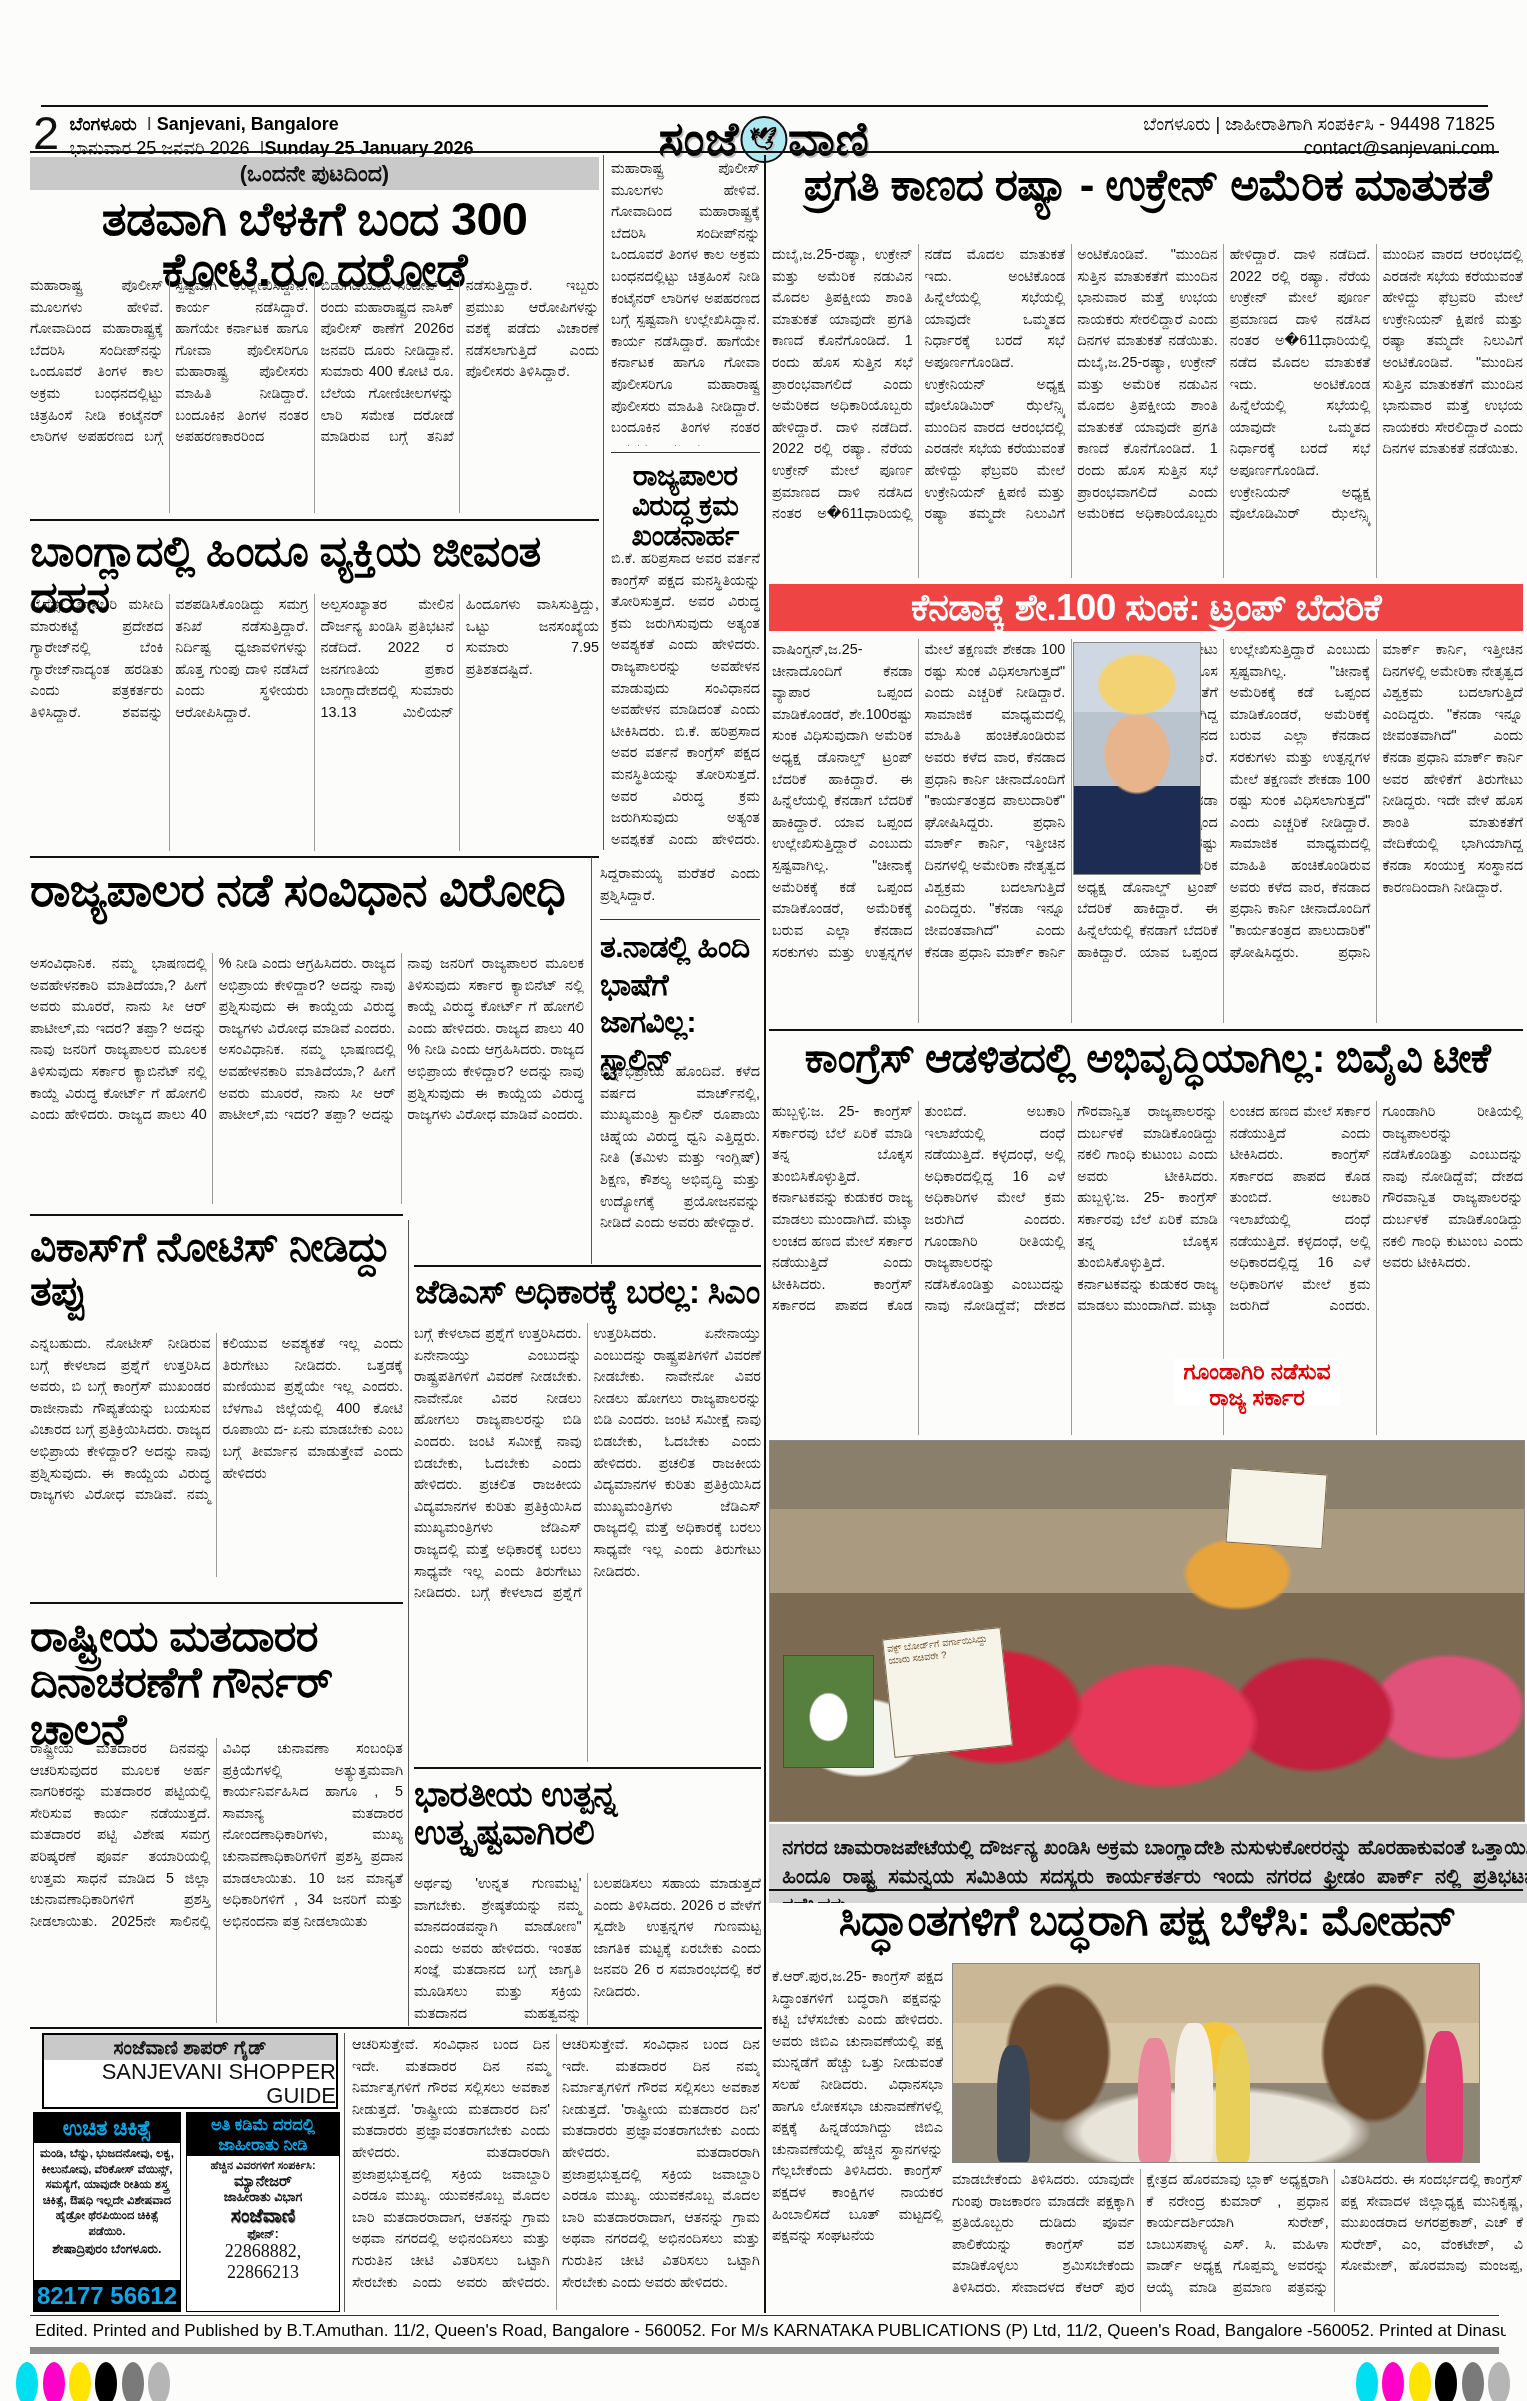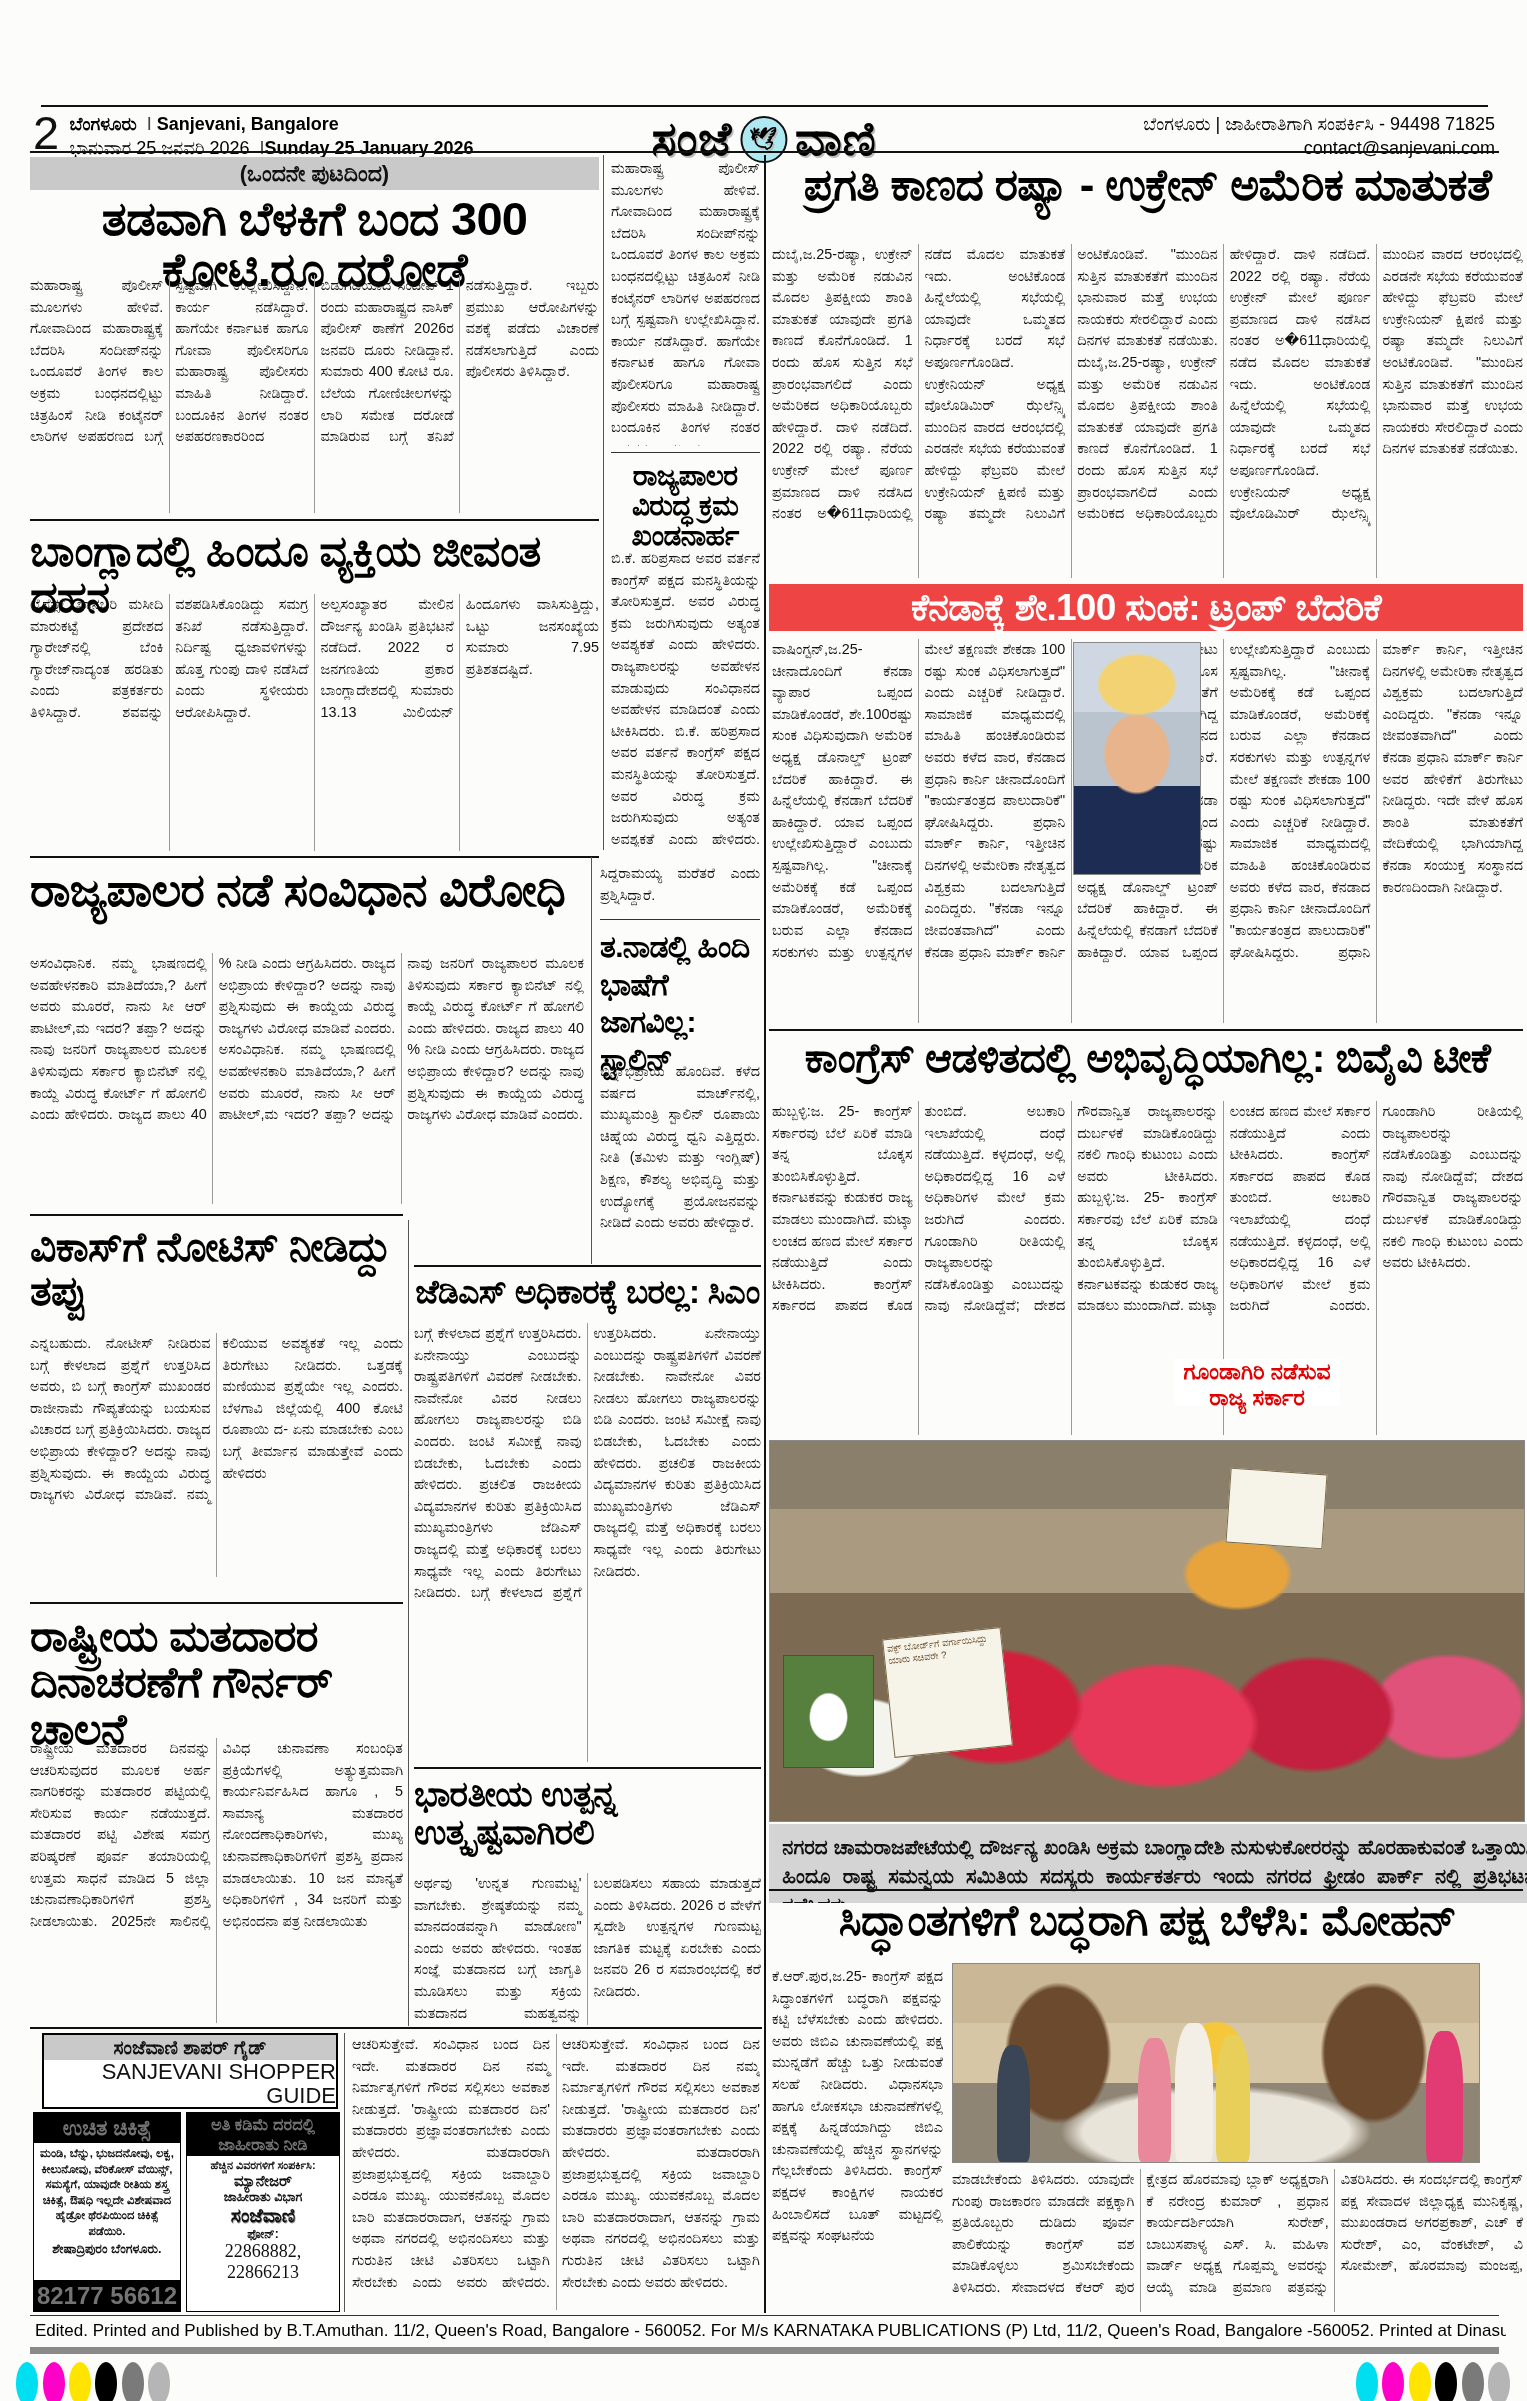--- a/index.html
+++ b/index.html
@@ -7,21 +7,21 @@
         font-family:"Liberation Sans","DejaVu Sans",sans-serif;color:#111;overflow:hidden;}
   .abs{position:absolute;}
   .rule-h{position:absolute;background:#111;height:1.5px;}
   .rule-h-thin{position:absolute;background:#333;height:0.7px;}
   .rule-v{position:absolute;background:#111;width:1.5px;}
   .rule-v-thin{position:absolute;background:#555;width:0.7px;}
   
   .hdr-small{font-size:18px;line-height:1.35;color:#000;}
   .hdr-small b{font-weight:700;}
   .masthead{font-weight:900;font-size:47px;letter-spacing:0.7px;color:#000;
-            text-shadow:1.5px 1.5px 0 #bbb;display:flex;align-items:center;gap:8px;}
+            text-shadow:1.5px 1.5px 0 #bbb;display:flex;align-items:center;gap:1px;}
   .dove{width:43px;height:43px;border-radius:50%;background:#aee9f2;border:2.2px solid #111;
         display:inline-flex;align-items:center;justify-content:center;font-size:22px;}
   
   .tagbar{background:#c9c9c9;text-align:center;font-size:22px;font-weight:700;
           display:flex;align-items:center;justify-content:center;}
   .hl{font-weight:900;color:#000;text-align:center;letter-spacing:-0.7px;line-height:1.08;}
   .hl-left{text-align:left;}
   .body-txt{font-size:14.4px;line-height:1.5;text-align:justify;overflow:hidden;
             column-gap:12px;column-rule:0.7px solid #9a9a9a;word-break:break-word;}
   .body-1col{font-size:14.4px;line-height:1.5;text-align:justify;overflow:hidden;word-break:break-word;}
@@ -49,21 +49,21 @@
        linear-gradient(#57803f 0 100%);border:1.5px solid #833;}
   .ph-group{background:
       radial-gradient(44px 44px at 50% 42%, #f4c83a 0 55%, transparent 60%),
       radial-gradient(222px 67px at 50% 85%, #e8e4da 0 60%, transparent 70%),
       radial-gradient(89px 118px at 20% 45%, #6b4a2e 0 55%, transparent 60%),
       radial-gradient(89px 118px at 80% 45%, #6b4a2e 0 55%, transparent 60%),
       linear-gradient(#c9b795 0 30%, #d6c6a6 30% 60%, #8f8574 60% 100%);}
   .person{position:absolute;border-radius:40% 40% 10% 10%;}
   
   .ad-box{position:absolute;border:2.2px solid #000;background:#fff;overflow:hidden;}
-  .ad-black{background:#000;color:#737373;font-weight:900;text-align:center;}
+  .ad-black{background:#000;color:#0ea5e9;font-weight:900;text-align:center;}
   .footer-txt{font-size:17px;color:#000;white-space:nowrap;overflow:hidden;}
   .regdots{position:absolute;display:flex;gap:4.4px;}
   .regdots i{width:22px;height:43px;border-radius:50%;display:block;}
 </style>
 </head>
 <body>
 
 <div class="page">
 
   <div class="rule-h" style="left:41px;top:105px;width:1447px;height:2.2px;"></div>

